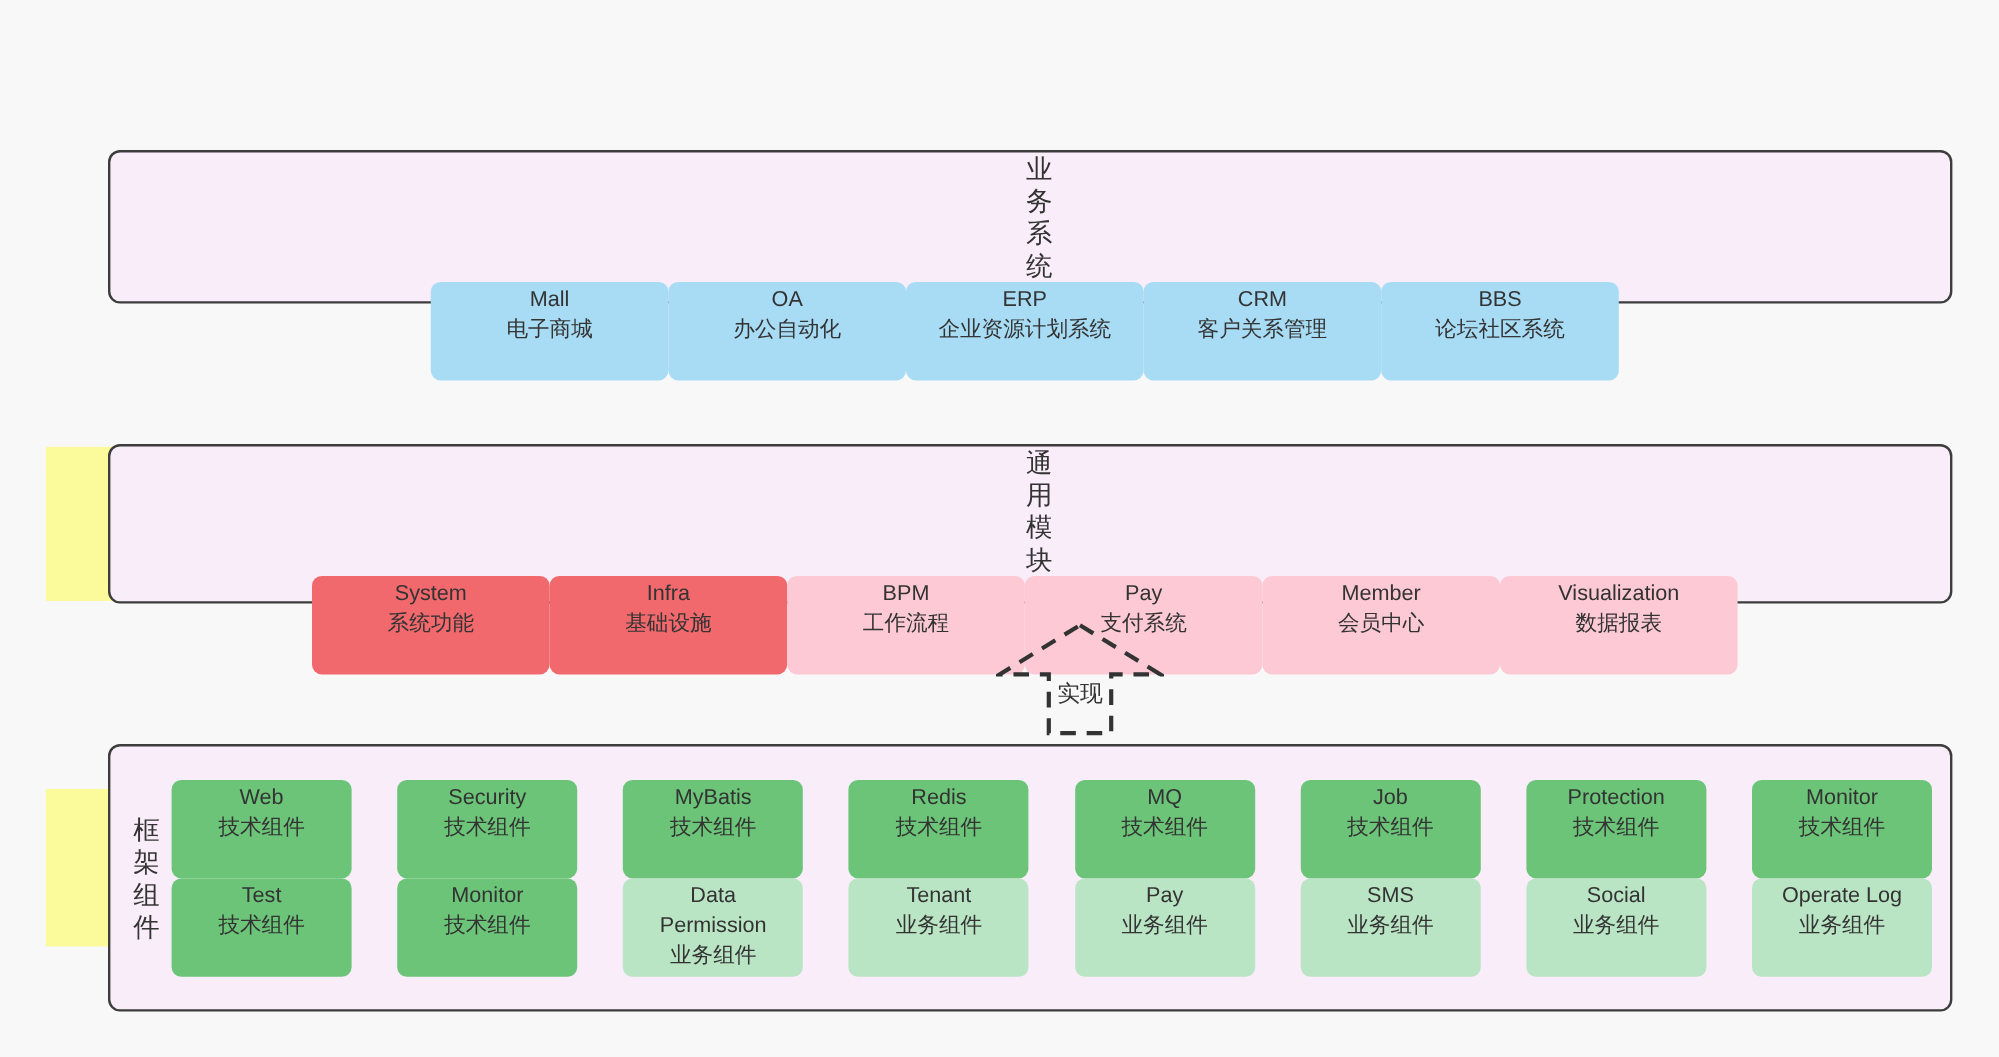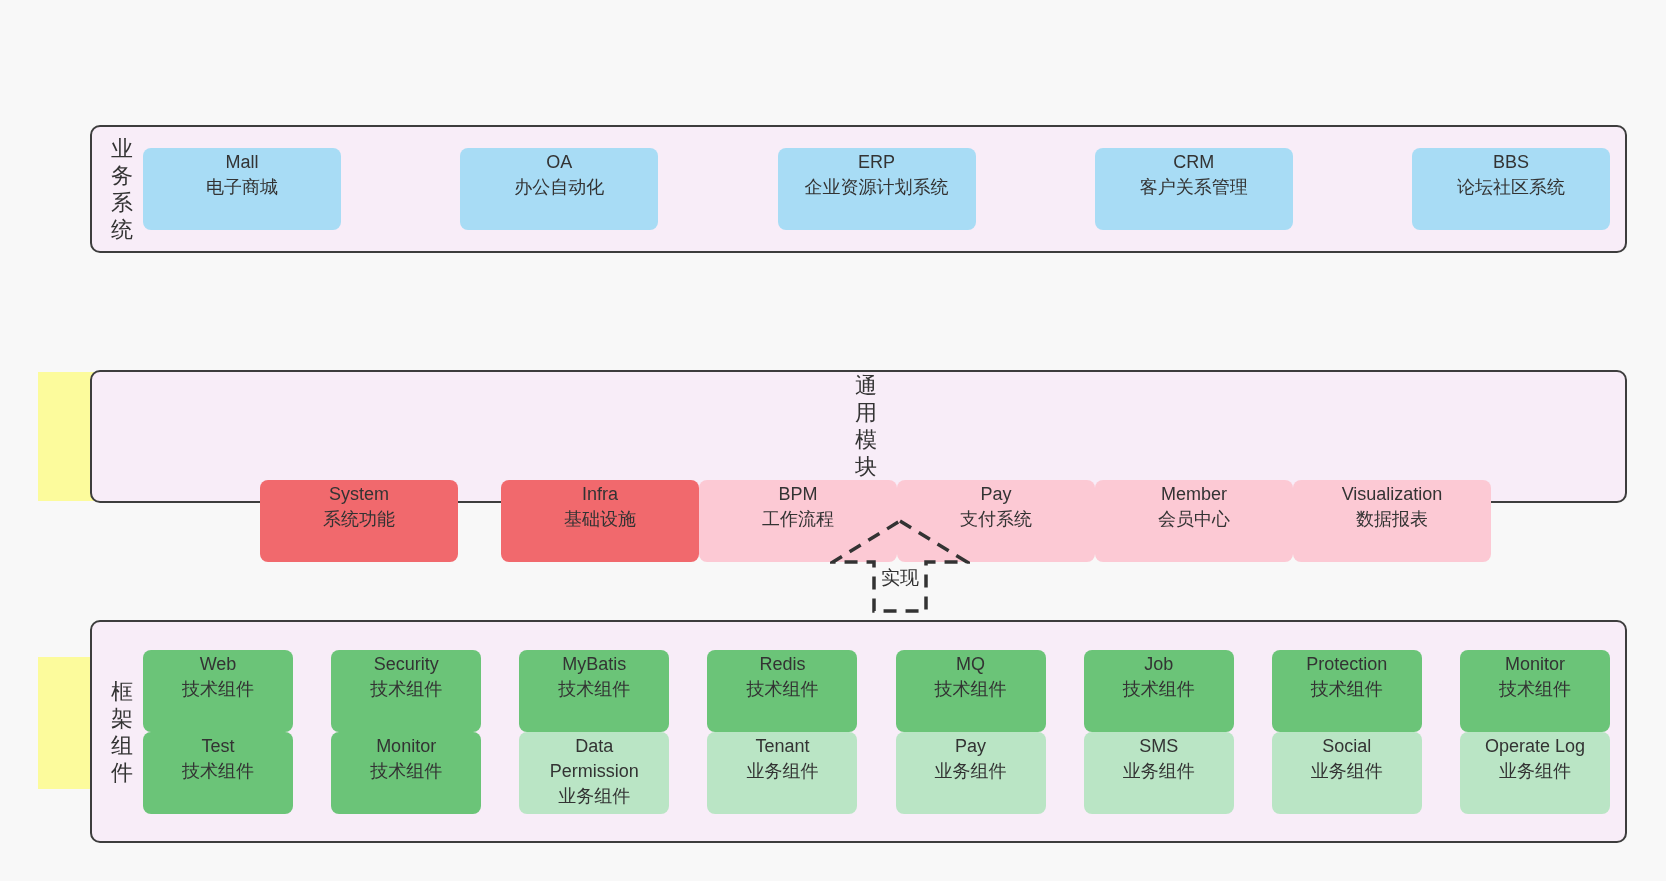--- a/index.html
+++ b/index.html
@@ -61,21 +61,21 @@
     align-items: center;
     text-align: center;
     font-size: 18px;
     line-height: 25px;
     box-sizing: border-box;
     padding: 2px 8px;
   }
   .box-wide   { width: 198px; }
   .box-narrow { width: 150px; }
   .w-blue       { background: var(--c-blue, #a8dcf5); }
-  .w-red        { background: var(--c-red, #f1696d); margin-left: 43px; }
+  .w-red        { background: var(--c-red, #f1696d); }
   .w-pink       { background: var(--c-pink, #fcc9d4); }
   .w-green      { background: var(--c-green, #6bc478); }
   .w-lightgreen { background: var(--c-lightgreen, #bae5c5); }
   .narrow-name .box-name { max-width: 112px; }
   
   .side-tab {
     position: absolute;
     left: 38px;
     width: 56px;
     background: var(--c-yellow, #fcfb9c);
@@ -119,21 +119,21 @@
     font-size: 19px;
     color: var(--c-text, #333);
     white-space: nowrap;
   }
 </style>
 </head>
 <body>
 
 <div class="page">
 
-  <div class="band" style="top:125px;height:128px;">
+  <div class="band" style="top:125px;height:128px;flex-direction:column;">
     <div class="band-label">业务系统</div>
     <div class="band-boxes">
       <div class="box box-wide w-blue">
         <div class="box-name">Mall</div>
         <div class="box-desc">电子商城</div>
       </div>
       <div class="box box-wide w-blue">
         <div class="box-name">OA</div>
         <div class="box-desc">办公自动化</div>
       </div>

